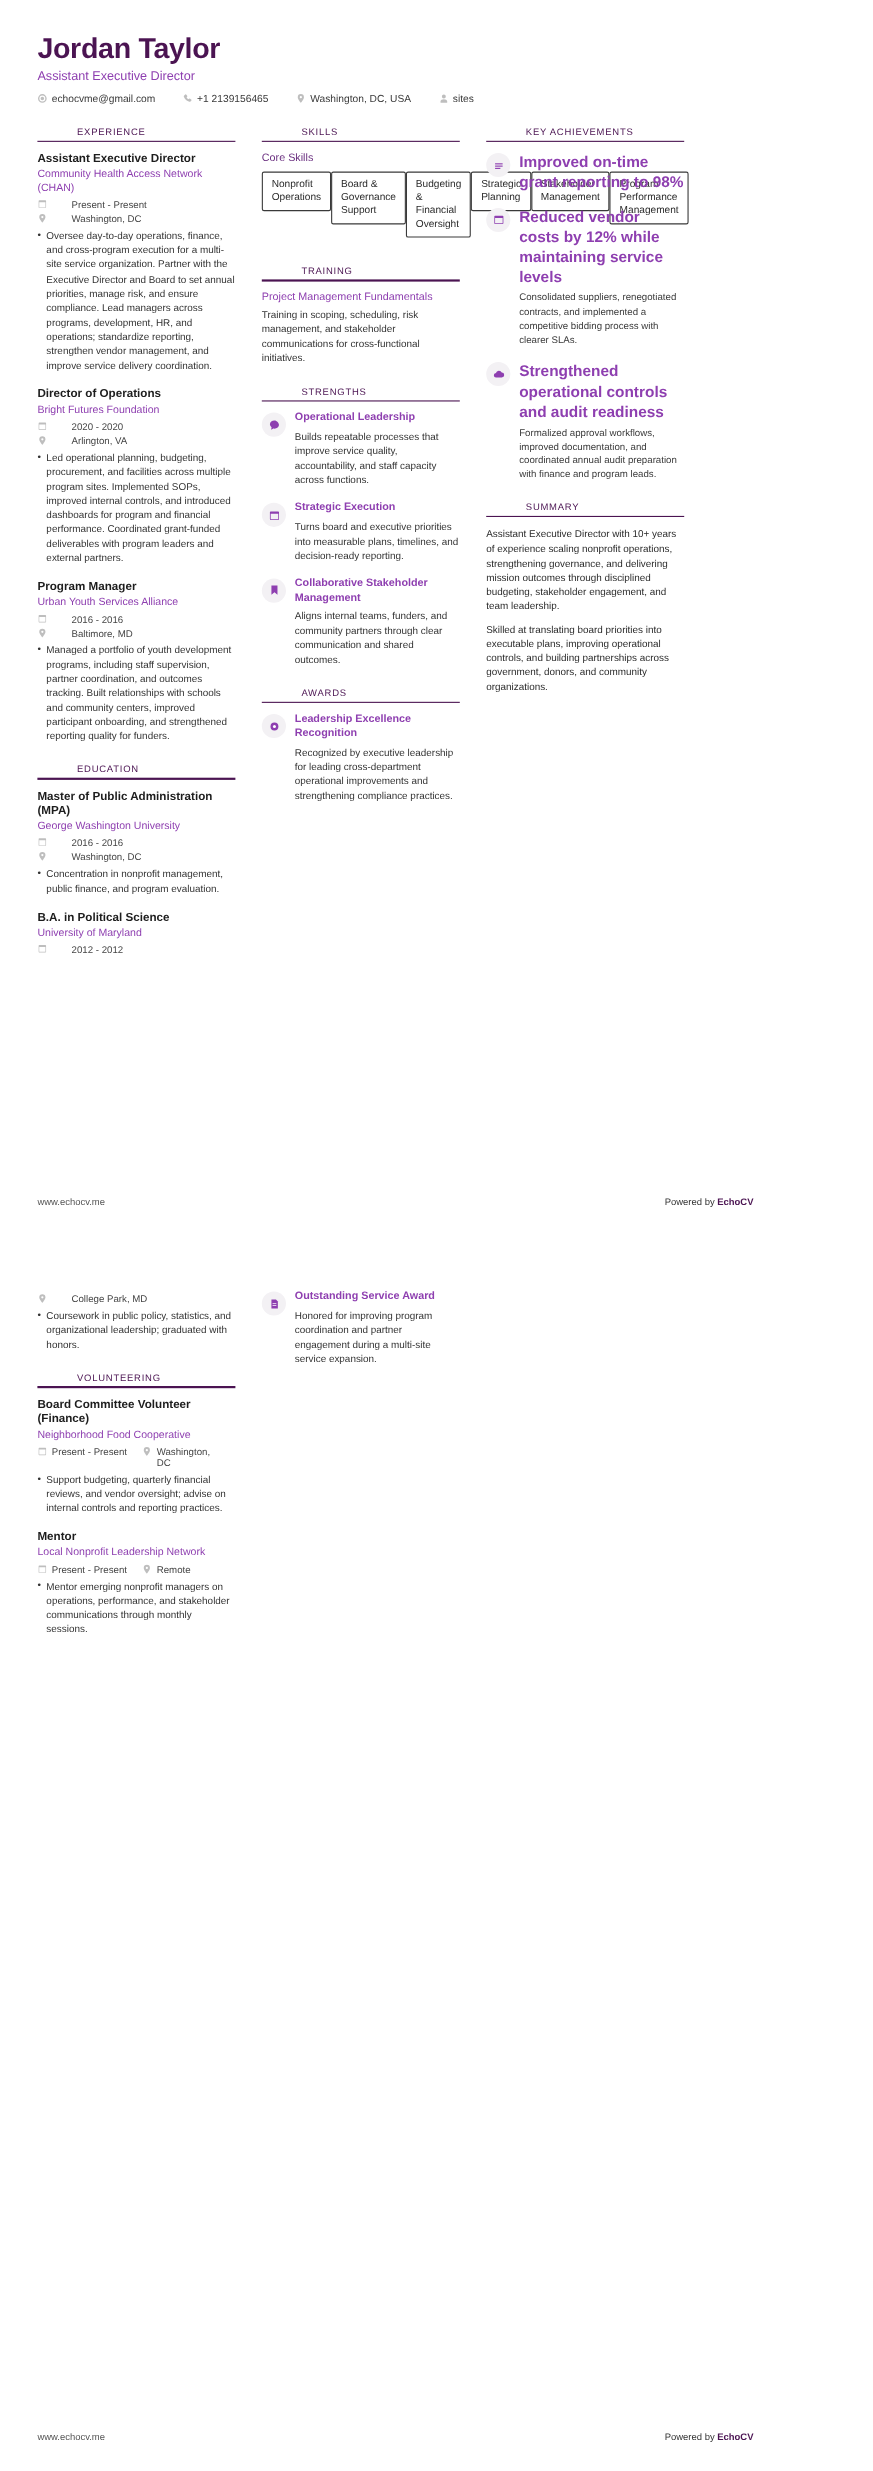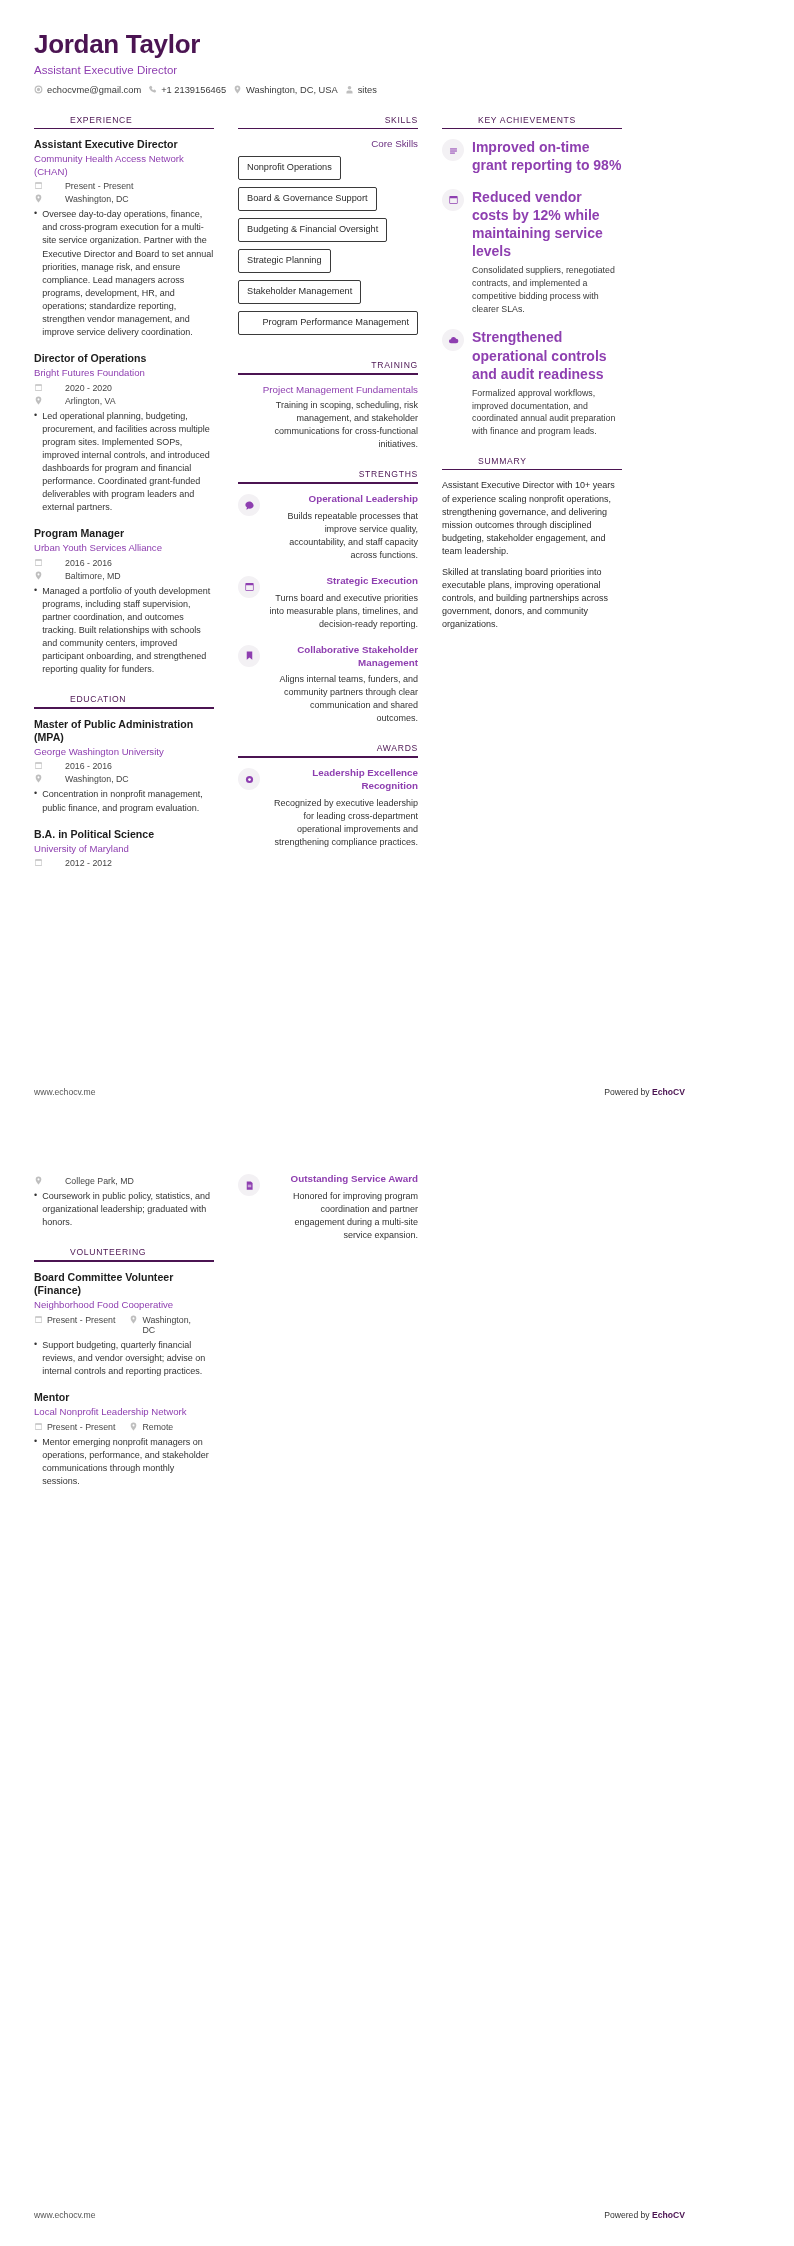--- a/index.html
+++ b/index.html
@@ -28,39 +28,39 @@
   }
   .role {
     font-size: 11.5px;
     color: #8e3fb0;
     margin-top: 5px;
     font-weight: normal;
   }
   .contact-row {
     display: flex;
     align-items: center;
-    gap: 7px;
+    gap: 25px;
     margin-top: 9px;
     font-size: 9.3px;
     color: #3a3a3a;
     flex-wrap: wrap;
   }
   .contact-item { display: flex; align-items: center; gap: 4px; }
   .cicon { width: 9px; height: 9px; display: inline-block; opacity: .55; flex: none; }
   .cicon svg { width: 9px; height: 9px; display: block; fill: #8a8a8a; }
 
   
   .columns {
     display: flex;
     gap: 24px;
     margin-top: 20px;
     align-items: flex-start;
   }
   .col-left  { width: 180px; flex: none; }
-  .col-mid   { width: 180px; flex: none; text-align: right; }
+  .col-mid   { width: 180px; flex: none; }
   .col-right { width: 180px; flex: none; }
 
   
   .sec-head {
     font-size: 8.6px;
     letter-spacing: 0.7px;
     color: #4b1452;
     font-weight: normal;
     margin-bottom: 3px;
     text-transform: uppercase;
@@ -117,21 +117,21 @@
   .chip {
     border: 1px solid #3a3a3a;
     border-radius: 2px;
     padding: 5px 8px;
     font-size: 9.2px;
     color: #2b2b2b;
     margin-bottom: 7px;
     line-height: 1.3;
     display: inline-block;
   }
-  .chip-wrap { display: flex; flex-direction: column; align-items: flex-start; }
+  .chip-wrap { display: flex; align-items: flex-start; }
 
   
   .train-title {
     font-size: 9.8px;
     color: #8e3fb0;
     line-height: 1.3;
     margin-bottom: 3px;
   }
   .train-desc {
     font-size: 9px;

